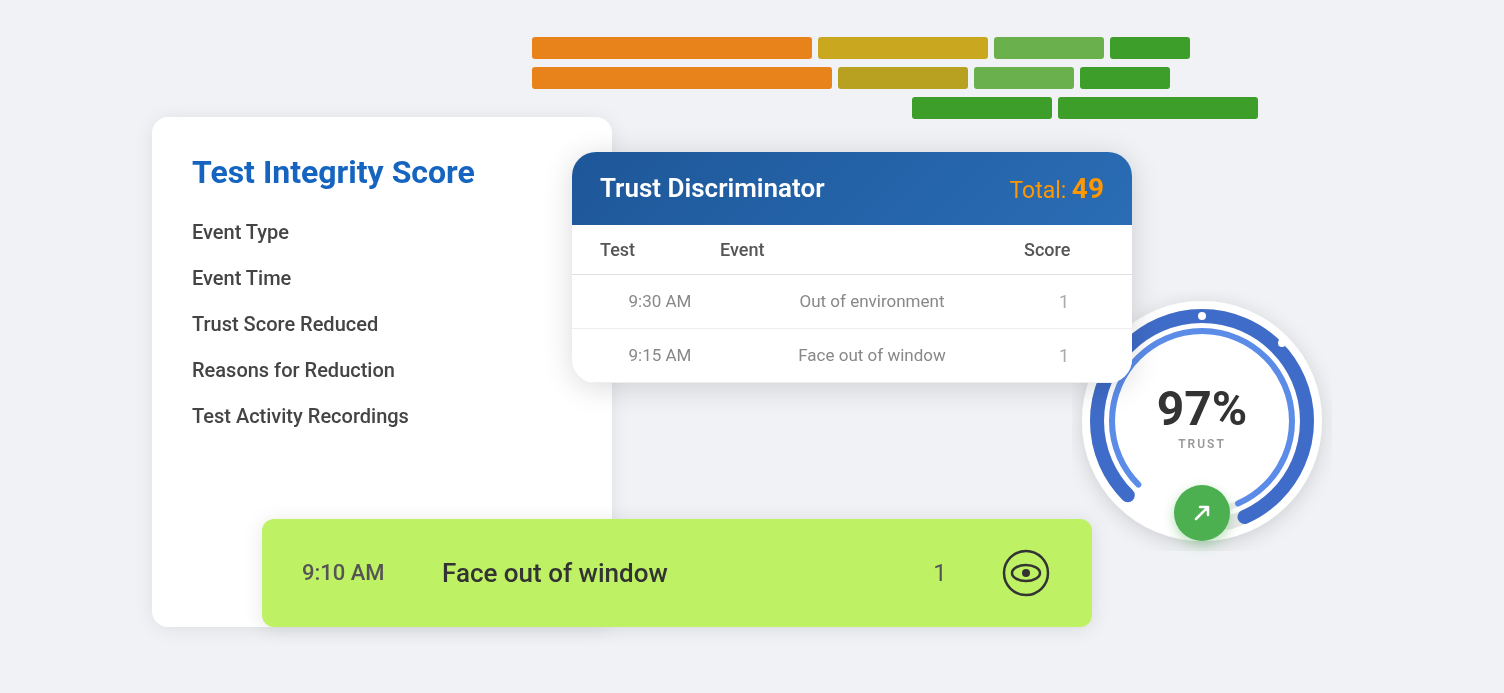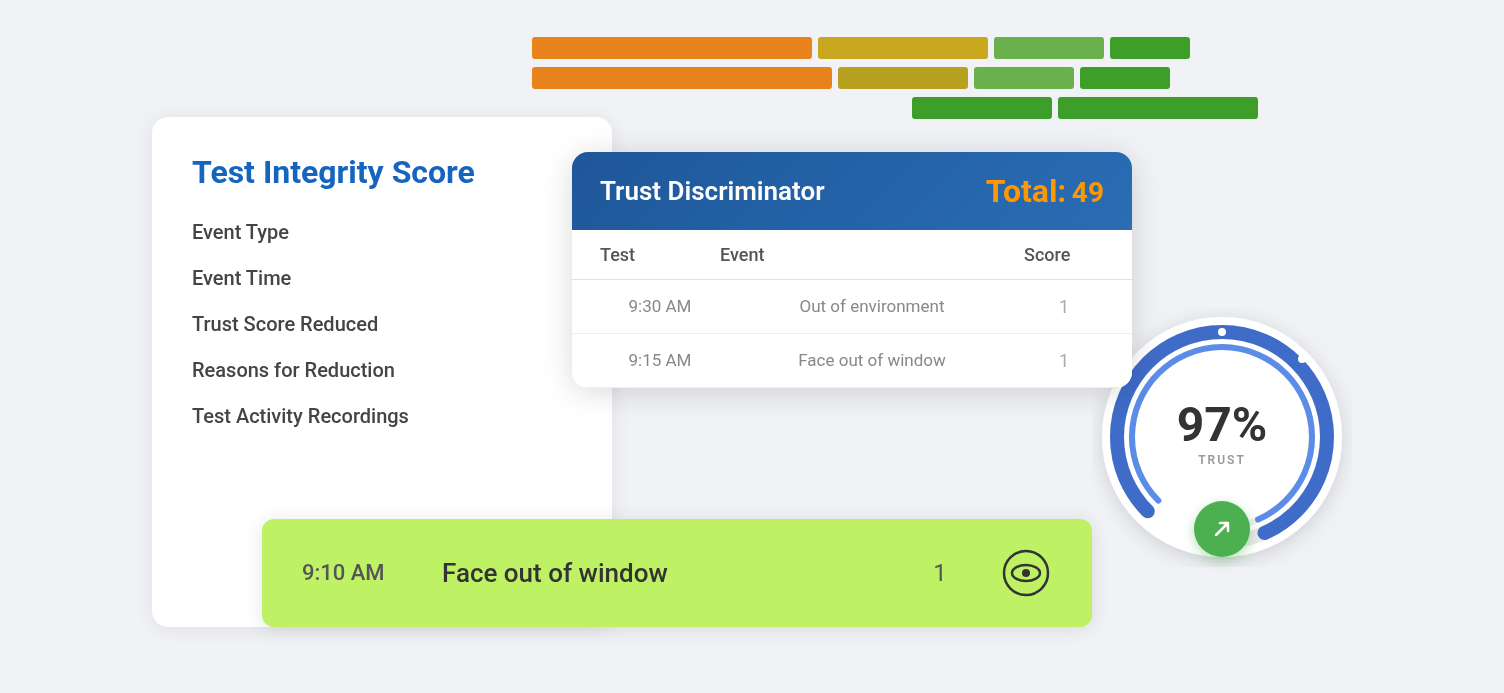--- a/index.html
+++ b/index.html
@@ -68,21 +68,21 @@
       margin-top: 20px;
     }
 
     
     .trust-popup {
       position: absolute;
       top: 115px;
       left: 420px;
       width: 560px;
       background: white;
-      border-radius: 16px;
+      border-radius: 24px;
       box-shadow: 0 4px 30px rgba(0,0,0,0.15);
       overflow: hidden;
       z-index: 10;
     }
 
     .trust-popup-header {
       background: #1e5799;
       background: linear-gradient(135deg, #1e5799 0%, #2a6db5 100%);
       padding: 20px 28px;
       display: flex;
@@ -97,22 +97,22 @@
     }
 
     .trust-popup-total {
       font-size: 22px;
       font-weight: 600;
       color: white;
     }
 
     .trust-popup-total span {
       color: #ff9800;
-      font-size: 32px;
-      font-weight: 700;
+      font-size: 23px;
+      font-weight: 400;
     }
 
     .trust-table-header {
       display: grid;
       grid-template-columns: 120px 1fr 80px;
       padding: 14px 28px;
       background: white;
       border-bottom: 1px solid #e0e0e0;
     }
 
@@ -182,27 +182,27 @@
       width: 52px;
       height: 52px;
       display: flex;
       align-items: center;
       justify-content: center;
     }
 
     
     .trust-gauge-container {
       position: absolute;
-      top: 240px;
+      top: 224px;
       right: 0;
       width: 280px;
       height: 320px;
       display: flex;
       flex-direction: column;
-      align-items: flex-end;
+      align-items: flex-start;
       justify-content: center;
     }
 
     .gauge-wrapper {
       position: relative;
       width: 260px;
       height: 260px;
     }
 
     .gauge-svg {

